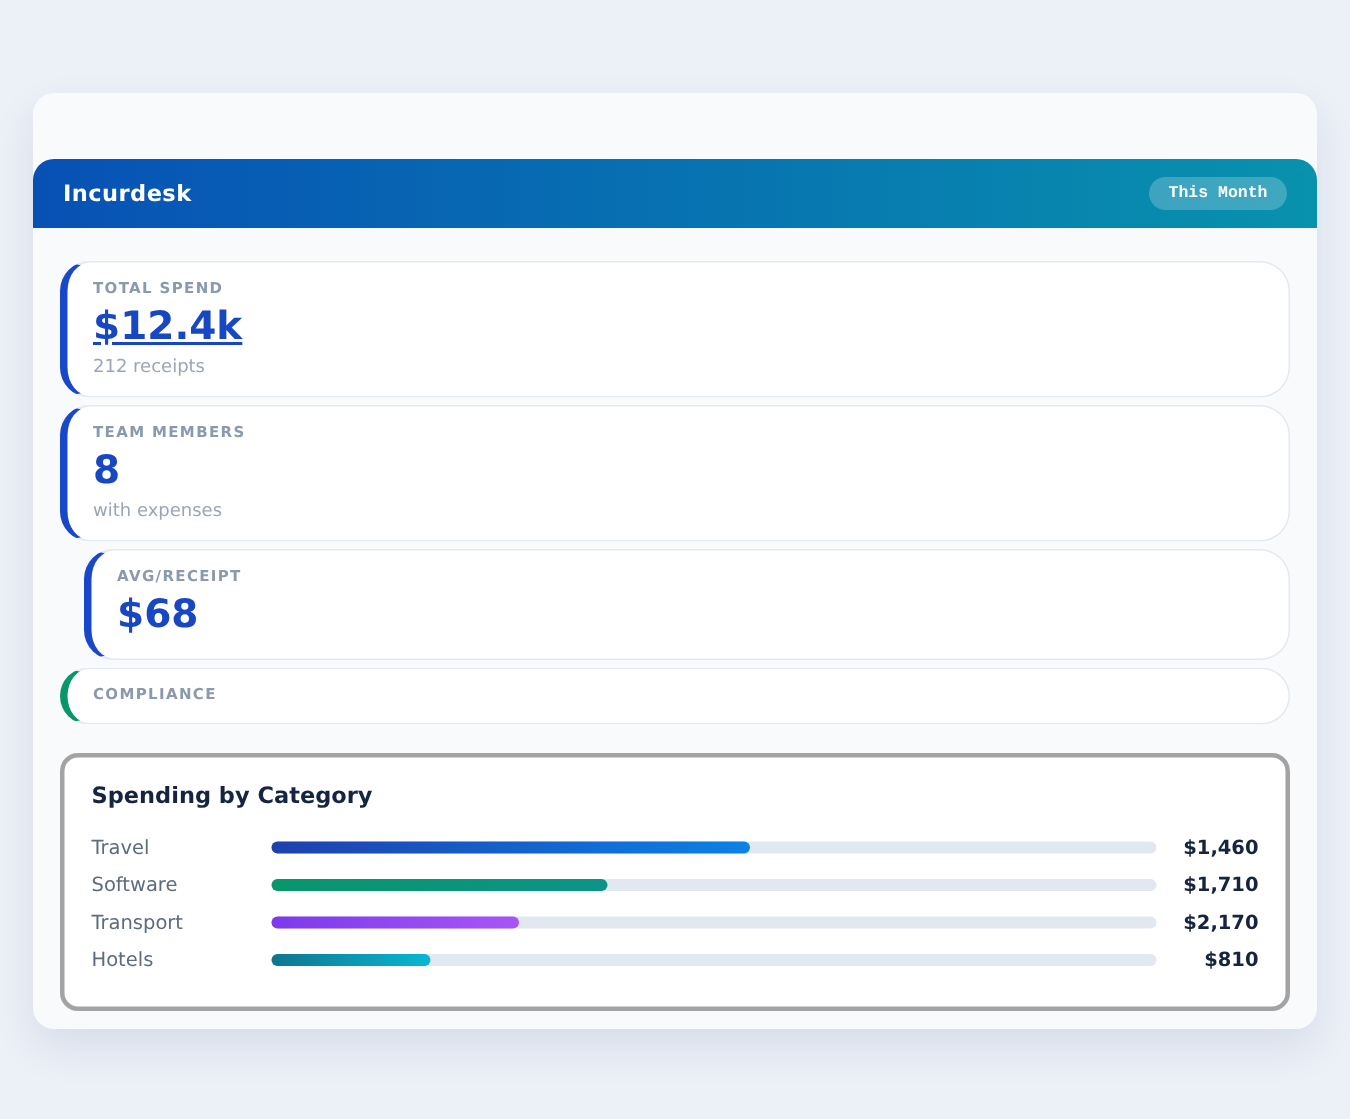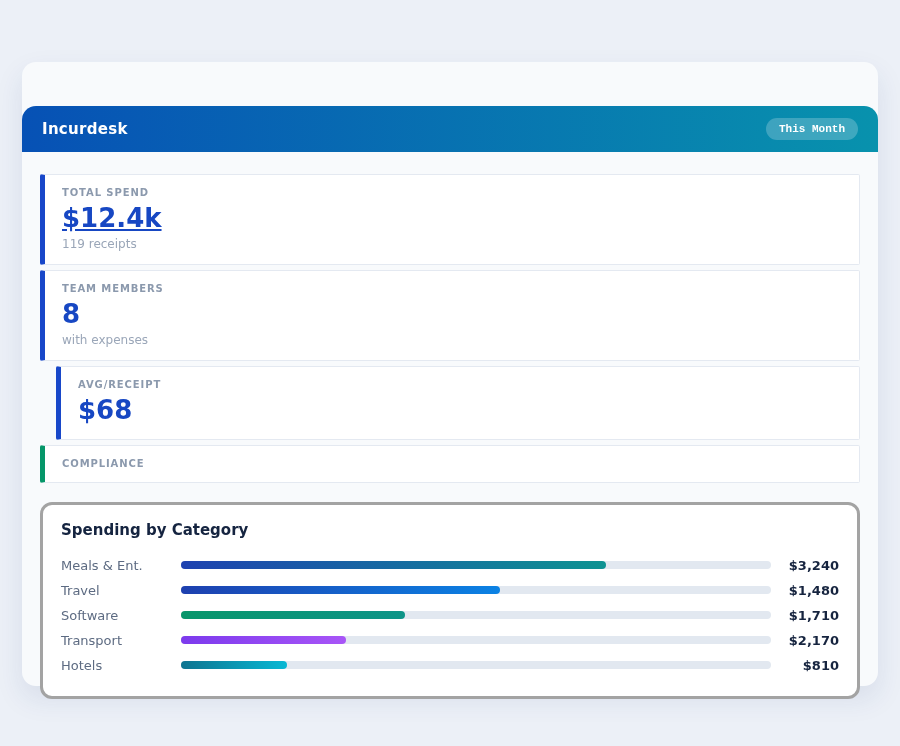--- a/index.html
+++ b/index.html
@@ -43,21 +43,21 @@
     cursor: pointer;
     font-family: Liberation Mono, monospace;
   }
   .content {
     padding: 22px 18px 0 18px;
   }
   .stat-card {
     background: #ffffff;
     border: 1px solid #e4e9f1;
     border-left: 5px solid #1847c9;
-    border-radius: 2px;
+    border-radius: 20px;
     padding: 12px 17px 13px 17px;
     margin-bottom: 5px;
   }
   .stat-label {
     font-size: 10px;
     font-weight: 700;
     letter-spacing: 0.9px;
     color: #8b99ad;
     text-transform: uppercase;
   }
@@ -127,21 +127,21 @@
   <div class="app-header" style="background: linear-gradient(90deg, rgb(7, 81, 181), rgb(8, 146, 173)); margin-top: 44px;">
     <div class="app-title">Incurdesk</div>
     <button class="badge">This Month</button>
   </div>
 
   <div class="content">
 
     <div class="stat-card" style="border-left-color: rgb(24, 71, 201);">
       <div class="stat-label">TOTAL SPEND</div>
       <div class="stat-value" style="color: rgb(23, 71, 195); text-decoration: underline;">$12.4k</div>
-      <div class="stat-sub">119 receipts</div>
+      <div class="stat-sub">212 receipts</div>
     </div>
 
     <div class="stat-card" style="border-left-color: rgb(24, 71, 201);">
       <div class="stat-label">TEAM MEMBERS</div>
       <div class="stat-value" style="color: rgb(23, 71, 195);">8</div>
       <div class="stat-sub">with expenses</div>
     </div>
 
     <div class="stat-card" style="border-left-color: rgb(24, 71, 201); margin-left: 16px;">
       <div class="stat-label">AVG/RECEIPT</div>
@@ -149,34 +149,27 @@
     </div>
 
     <div class="stat-card" style="border-left-color: rgb(5, 150, 105);">
       <div class="stat-label">COMPLIANCE</div>
     </div>
 
     <div class="chart-card">
       <div class="chart-title">Spending by Category</div>
       <div class="chart-rows">
 
-        <div class="chart-row">
-          <div class="row-label">Meals &amp; Ent.</div>
-          <div class="bar-track">
-            <div class="bar-fill" style="width: 72%; background: linear-gradient(90deg, rgb(30, 66, 176), rgb(14, 147, 146));"></div>
-          </div>
-          <div class="row-value">$3,240</div>
-        </div>
 
         <div class="chart-row">
           <div class="row-label">Travel</div>
           <div class="bar-track">
             <div class="bar-fill" style="width: 54%; background: linear-gradient(90deg, rgb(30, 64, 175), rgb(11, 130, 228));"></div>
           </div>
-          <div class="row-value">$1,480</div>
+          <div class="row-value">$1,460</div>
         </div>
 
         <div class="chart-row">
           <div class="row-label">Software</div>
           <div class="bar-track">
             <div class="bar-fill" style="width: 38%; background: linear-gradient(90deg, rgb(8, 150, 107), rgb(13, 148, 136));"></div>
           </div>
           <div class="row-value">$1,710</div>
         </div>
 

